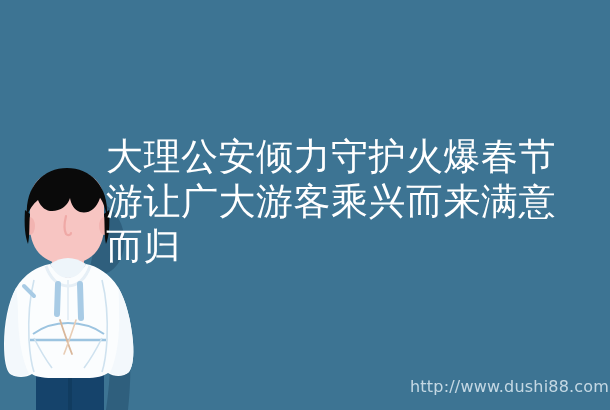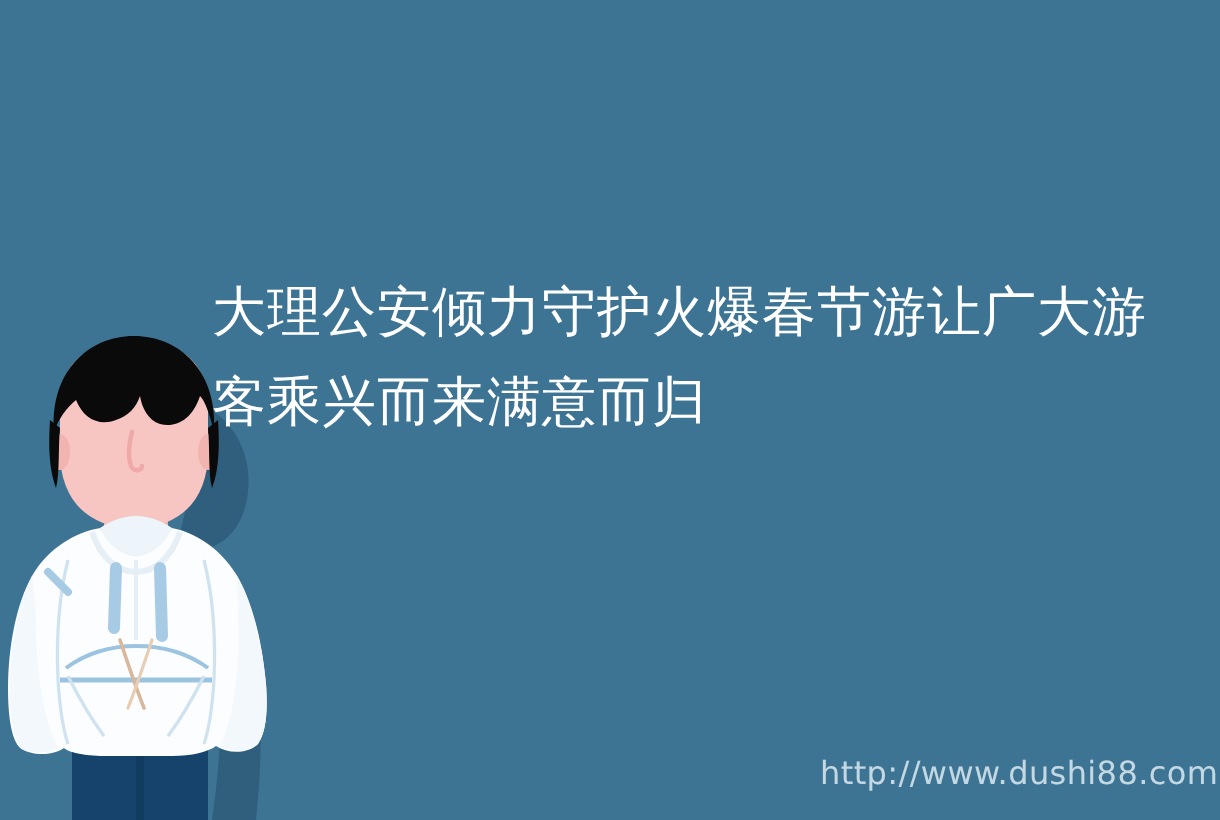--- a/index.html
+++ b/index.html
@@ -16,21 +16,21 @@
     font-family: "Liberation Sans", "DejaVu Sans", sans-serif;
   }
 
   
   .headline {
     position: absolute;
     left: 106px;
     top: 134px;
     width: 478px;
     color: #ffffff;
-    font-size: 27px;
+    font-size: 37px;
     line-height: 45px;
     letter-spacing: 0.5px;
     font-weight: 400;
     white-space: normal;
     word-break: break-all;
   }
 
   
   .watermark {
     position: absolute;

